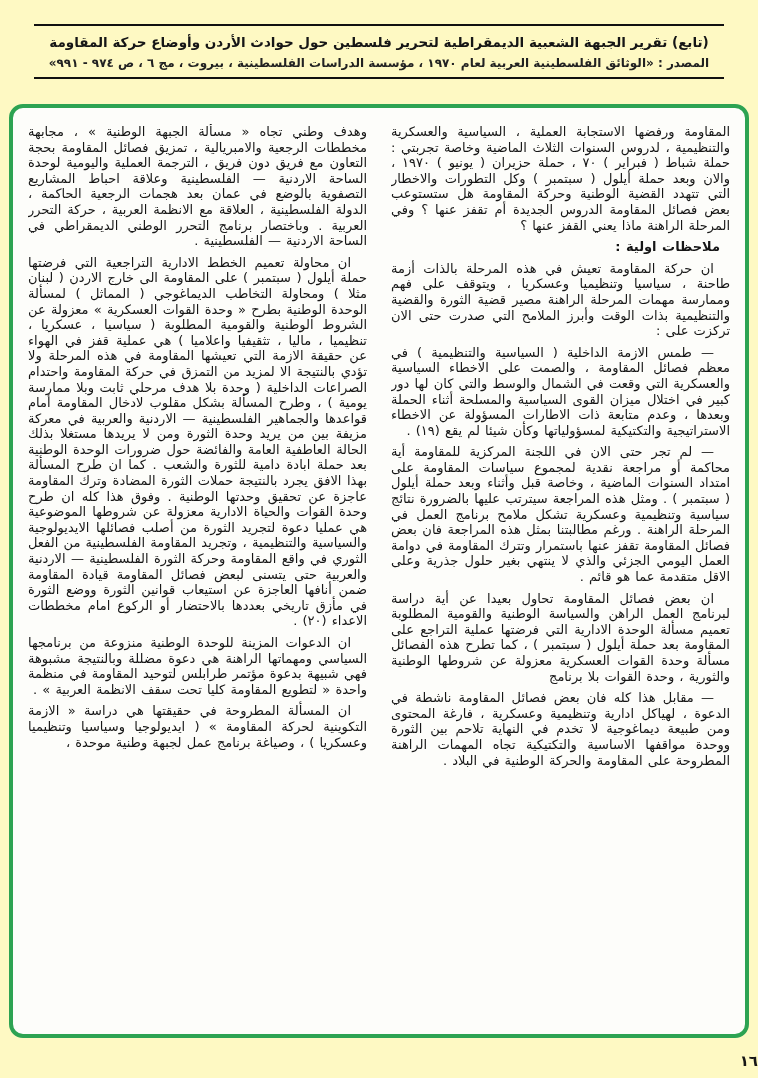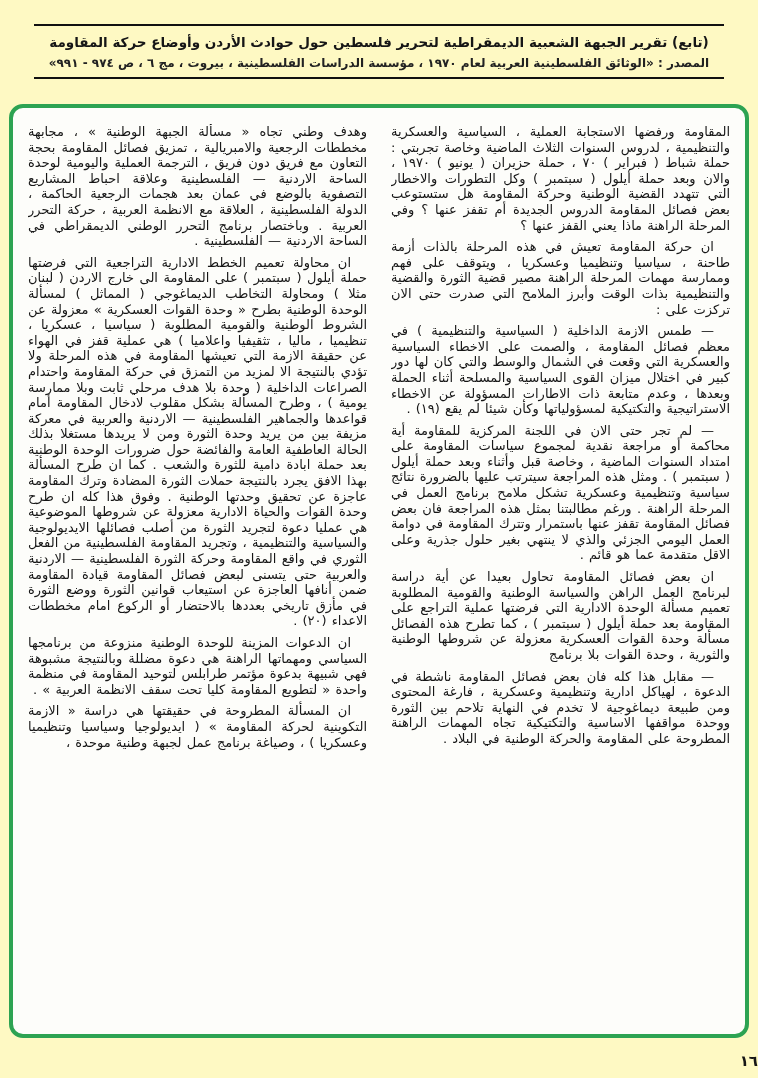--- a/index.html
+++ b/index.html
@@ -102,20 +102,21 @@
     <div class="header-title">(تابع) تقرير الجبهة الشعبية الديمقراطية لتحرير فلسطين حول حوادث الأردن وأوضاع حركة المقاومة</div>
     <div class="header-source">المصدر : «الوثائق الفلسطينية العربية لعام ١٩٧٠ ، مؤسسة الدراسات الفلسطينية ، بيروت ، مج ٦ ، ص ٩٧٤ - ٩٩١»</div>
     <div class="rule rule-bottom"></div>
   </div>
 
   <div class="frame">
     <div class="columns">
 
       <div class="col">
         <p>المقاومة ورفضها الاستجابة العملية ، السياسية والعسكرية والتنظيمية ، لدروس السنوات الثلاث الماضية وخاصة تجربتي : حملة شباط ( فبراير ) ٧٠ ، حملة حزيران ( يونيو ) ١٩٧٠ ، والان وبعد حملة أيلول ( سبتمبر ) وكل التطورات والاخطار التي تتهدد القضية الوطنية وحركة المقاومة هل ستستوعب بعض فصائل المقاومة الدروس الجديدة أم تقفز عنها ؟ وفي المرحلة الراهنة ماذا يعني القفز عنها ؟</p>
+        <p class="section-heading">ملاحظات اولية :</p>
         <p class="indent">ان حركة المقاومة تعيش في هذه المرحلة بالذات أزمة طاحنة ، سياسيا وتنظيميا وعسكريا ، ويتوقف على فهم وممارسة مهمات المرحلة الراهنة مصير قضية الثورة والقضية والتنظيمية بذات الوقت وأبرز الملامح التي صدرت حتى الان تركزت على :</p>
         <p class="indent">— طمس الازمة الداخلية ( السياسية والتنظيمية ) في معظم فصائل المقاومة ، والصمت على الاخطاء السياسية والعسكرية التي وقعت في الشمال والوسط والتي كان لها دور كبير في اختلال ميزان القوى السياسية والمسلحة أثناء الحملة وبعدها ، وعدم متابعة ذات الاطارات المسؤولة عن الاخطاء الاستراتيجية والتكتيكية لمسؤولياتها وكأن شيئا لم يقع (١٩) .</p>
         <p class="indent">— لم تجر حتى الان في اللجنة المركزية للمقاومة أية محاكمة أو مراجعة نقدية لمجموع سياسات المقاومة على امتداد السنوات الماضية ، وخاصة قبل وأثناء وبعد حملة أيلول ( سبتمبر ) . ومثل هذه المراجعة سيترتب عليها بالضرورة نتائج سياسية وتنظيمية وعسكرية تشكل ملامح برنامج العمل في المرحلة الراهنة . ورغم مطالبتنا بمثل هذه المراجعة فان بعض فصائل المقاومة تقفز عنها باستمرار وتترك المقاومة في دوامة العمل اليومي الجزئي والذي لا ينتهي بغير حلول جذرية وعلى الاقل متقدمة عما هو قائم .</p>
         <p class="indent">ان بعض فصائل المقاومة تحاول بعيدا عن أية دراسة لبرنامج العمل الراهن والسياسة الوطنية والقومية المطلوبة تعميم مسألة الوحدة الادارية التي فرضتها عملية التراجع على المقاومة بعد حملة أيلول ( سبتمبر ) ، كما تطرح هذه الفصائل مسألة وحدة القوات العسكرية معزولة عن شروطها الوطنية والثورية ، وحدة القوات بلا برنامج</p>
         <p class="indent">— مقابل هذا كله فان بعض فصائل المقاومة ناشطة في الدعوة ، لهياكل ادارية وتنظيمية وعسكرية ، فارغة المحتوى ومن طبيعة ديماغوجية لا تخدم في النهاية تلاحم بين الثورة ووحدة مواقفها الاساسية والتكتيكية تجاه المهمات الراهنة المطروحة على المقاومة والحركة الوطنية في البلاد .</p>
       </div>
 
       <div class="col">
         <p>وهدف وطني تجاه « مسألة الجبهة الوطنية » ، مجابهة مخططات الرجعية والامبريالية ، تمزيق فصائل المقاومة بحجة التعاون مع فريق دون فريق ، الترجمة العملية واليومية لوحدة الساحة الاردنية — الفلسطينية وعلاقة احباط المشاريع التصفوية بالوضع في عمان بعد هجمات الرجعية الحاكمة ، الدولة الفلسطينية ، العلاقة مع الانظمة العربية ، حركة التحرر العربية . وباختصار برنامج التحرر الوطني الديمقراطي في الساحة الاردنية — الفلسطينية .</p>
         <p class="indent">ان محاولة تعميم الخطط الادارية التراجعية التي فرضتها حملة أيلول ( سبتمبر ) على المقاومة الى خارج الاردن ( لبنان مثلا ) ومحاولة التخاطب الديماغوجي ( المماثل ) لمسألة الوحدة الوطنية بطرح « وحدة القوات العسكرية » معزولة عن الشروط الوطنية والقومية المطلوبة ( سياسيا ، عسكريا ، تنظيميا ، ماليا ، تثقيفيا واعلاميا ) هي عملية قفز في الهواء عن حقيقة الازمة التي تعيشها المقاومة في هذه المرحلة ولا تؤدي بالنتيجة الا لمزيد من التمزق في حركة المقاومة واحتدام الصراعات الداخلية ( وحدة بلا هدف مرحلي ثابت وبلا ممارسة يومية ) ، وطرح المسألة بشكل مقلوب لادخال المقاومة أمام قواعدها والجماهير الفلسطينية — الاردنية والعربية في معركة مزيفة بين من يريد وحدة الثورة ومن لا يريدها مستغلا بذلك الحالة العاطفية العامة والفائضة حول ضرورات الوحدة الوطنية بعد حملة ابادة دامية للثورة والشعب . كما ان طرح المسألة بهذا الافق يجرد بالنتيجة حملات الثورة المضادة وترك المقاومة عاجزة عن تحقيق وحدتها الوطنية . وفوق هذا كله ان طرح وحدة القوات والحياة الادارية معزولة عن شروطها الموضوعية هي عمليا دعوة لتجريد الثورة من أصلب فصائلها الايديولوجية والسياسية والتنظيمية ، وتجريد المقاومة الفلسطينية من الفعل الثوري في واقع المقاومة وحركة الثورة الفلسطينية — الاردنية والعربية حتى يتسنى لبعض فصائل المقاومة قيادة المقاومة ضمن أنافها العاجزة عن استيعاب قوانين الثورة ووضع الثورة في مأزق تاريخي بعددها بالاحتضار أو الركوع امام مخططات الاعداء (٢٠) .</p>

